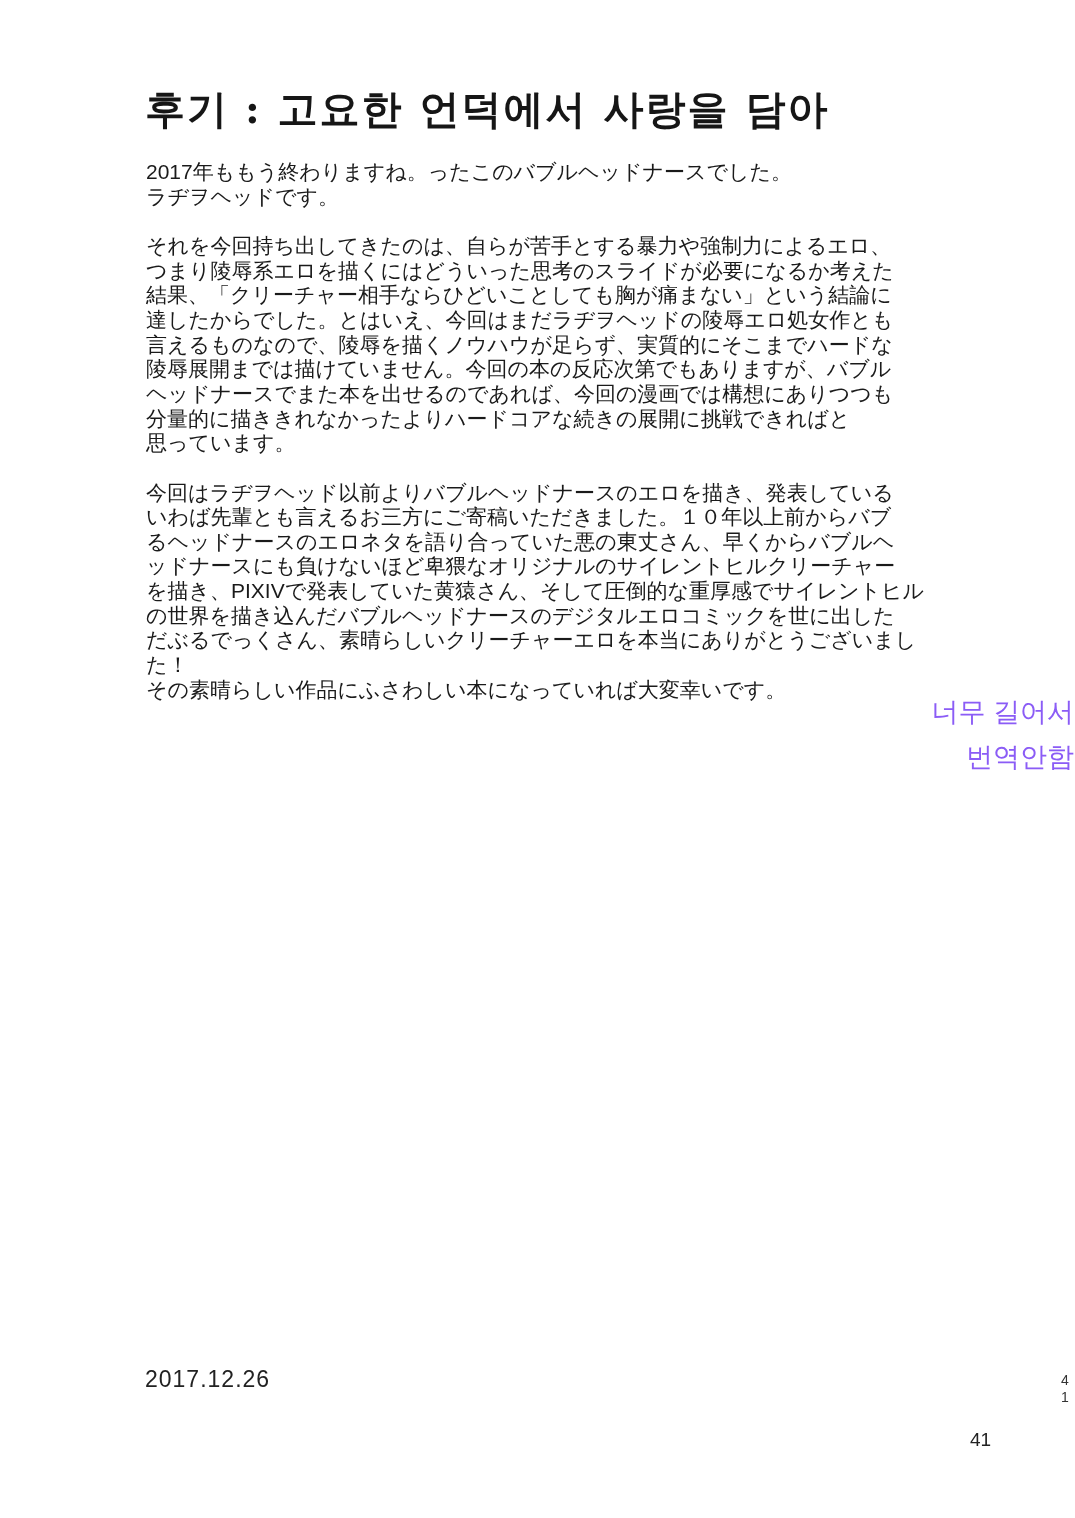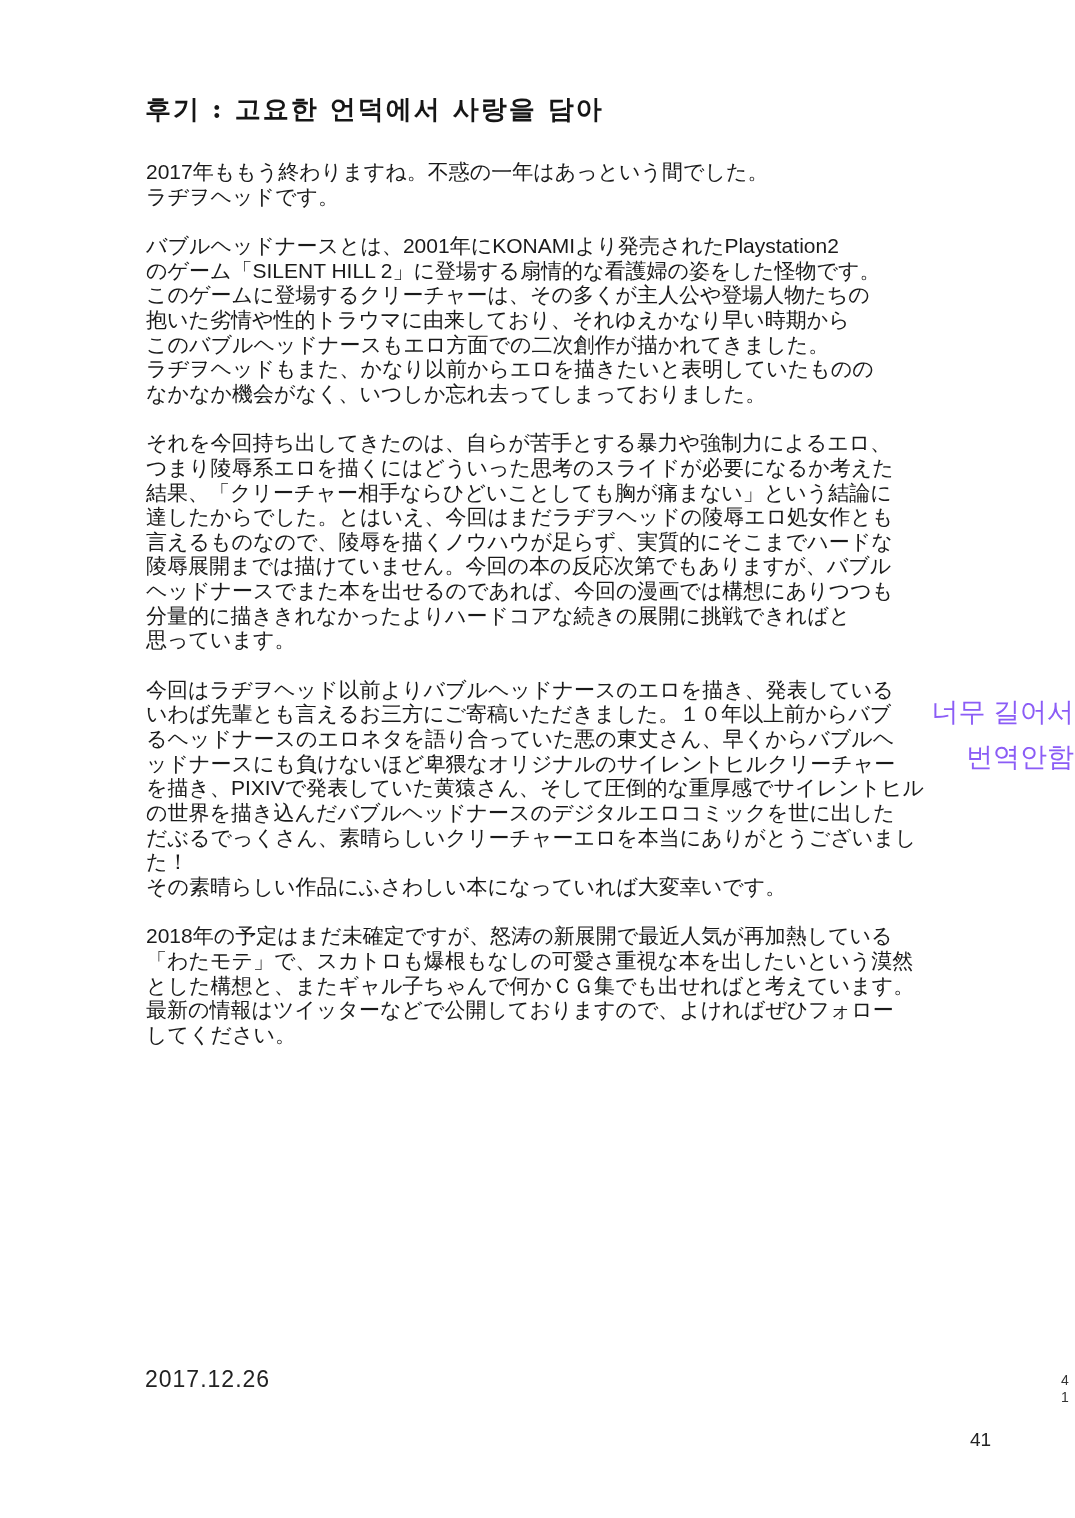--- a/index.html
+++ b/index.html
@@ -16,21 +16,21 @@
     overflow: hidden;
     font-family: "Liberation Sans", sans-serif;
     color: #1c1c1c;
   }
   .afterword-title {
     position: absolute;
     left: 145px;
     top: 84px;
     font-family: "DejaVu Serif", serif;
     font-weight: bold;
-    font-size: 26px;
+    font-size: 40px;
     line-height: 50px;
     letter-spacing: 2px;
     color: #161616;
     white-space: nowrap;
   }
   .body-text {
     position: absolute;
     left: 146px;
     top: 160px;
     width: 800px;
@@ -83,51 +83,39 @@
   }
 </style>
 </head>
 <body>
 
 <div class="page">
 
   <div class="afterword-title">후기 : 고요한 언덕에서 사랑을 담아</div>
 
   <div class="body-text">
-    <p>2017年ももう終わりますね。不惑の一年はあっという間でした。
+    <p>2017年ももう終わりますね。ったこのバブルヘッドナースでした。
 ラヂヲヘッドです。</p>
-    <p>バブルヘッドナースとは、2001年にKONAMIより発売されたPlaystation2
-のゲーム「SILENT HILL 2」に登場する扇情的な看護婦の姿をした怪物です。
-このゲームに登場するクリーチャーは、その多くが主人公や登場人物たちの
-抱いた劣情や性的トラウマに由来しており、それゆえかなり早い時期から
-このバブルヘッドナースもエロ方面での二次創作が描かれてきました。
-ラヂヲヘッドもまた、かなり以前からエロを描きたいと表明していたものの
-なかなか機会がなく、いつしか忘れ去ってしまっておりました。</p>
     <p>それを今回持ち出してきたのは、自らが苦手とする暴力や強制力によるエロ、
 つまり陵辱系エロを描くにはどういった思考のスライドが必要になるか考えた
 結果、「クリーチャー相手ならひどいことしても胸が痛まない」という結論に
 達したからでした。とはいえ、今回はまだラヂヲヘッドの陵辱エロ処女作とも
 言えるものなので、陵辱を描くノウハウが足らず、実質的にそこまでハードな
 陵辱展開までは描けていません。今回の本の反応次第でもありますが、バブル
 ヘッドナースでまた本を出せるのであれば、今回の漫画では構想にありつつも
 分量的に描ききれなかったよりハードコアな続きの展開に挑戦できればと
 思っています。</p>
     <p>今回はラヂヲヘッド以前よりバブルヘッドナースのエロを描き、発表している
 いわば先輩とも言えるお三方にご寄稿いただきました。１０年以上前からバブ
 るヘッドナースのエロネタを語り合っていた悪の東丈さん、早くからバブルヘ
 ッドナースにも負けないほど卑猥なオリジナルのサイレントヒルクリーチャー
 を描き、PIXIVで発表していた黄猿さん、そして圧倒的な重厚感でサイレントヒル
 の世界を描き込んだバブルヘッドナースのデジタルエロコミックを世に出した
 だぶるでっくさん、素晴らしいクリーチャーエロを本当にありがとうございました！
 その素晴らしい作品にふさわしい本になっていれば大変幸いです。</p>
-    <p>2018年の予定はまだ未確定ですが、怒涛の新展開で最近人気が再加熱している
-「わたモテ」で、スカトロも爆根もなしの可愛さ重視な本を出したいという漠然
-とした構想と、またギャル子ちゃんで何かＣＧ集でも出せればと考えています。
-最新の情報はツイッターなどで公開しておりますので、よければぜひフォロー
-してください。</p>
   </div>
 
   <div class="korean-note">너무 길어서
 번역안함</div>
 
   <div class="date-line">2017.12.26</div>
 
   <div class="edge-page-number">41</div>
 
   <div class="page-number">41</div>

